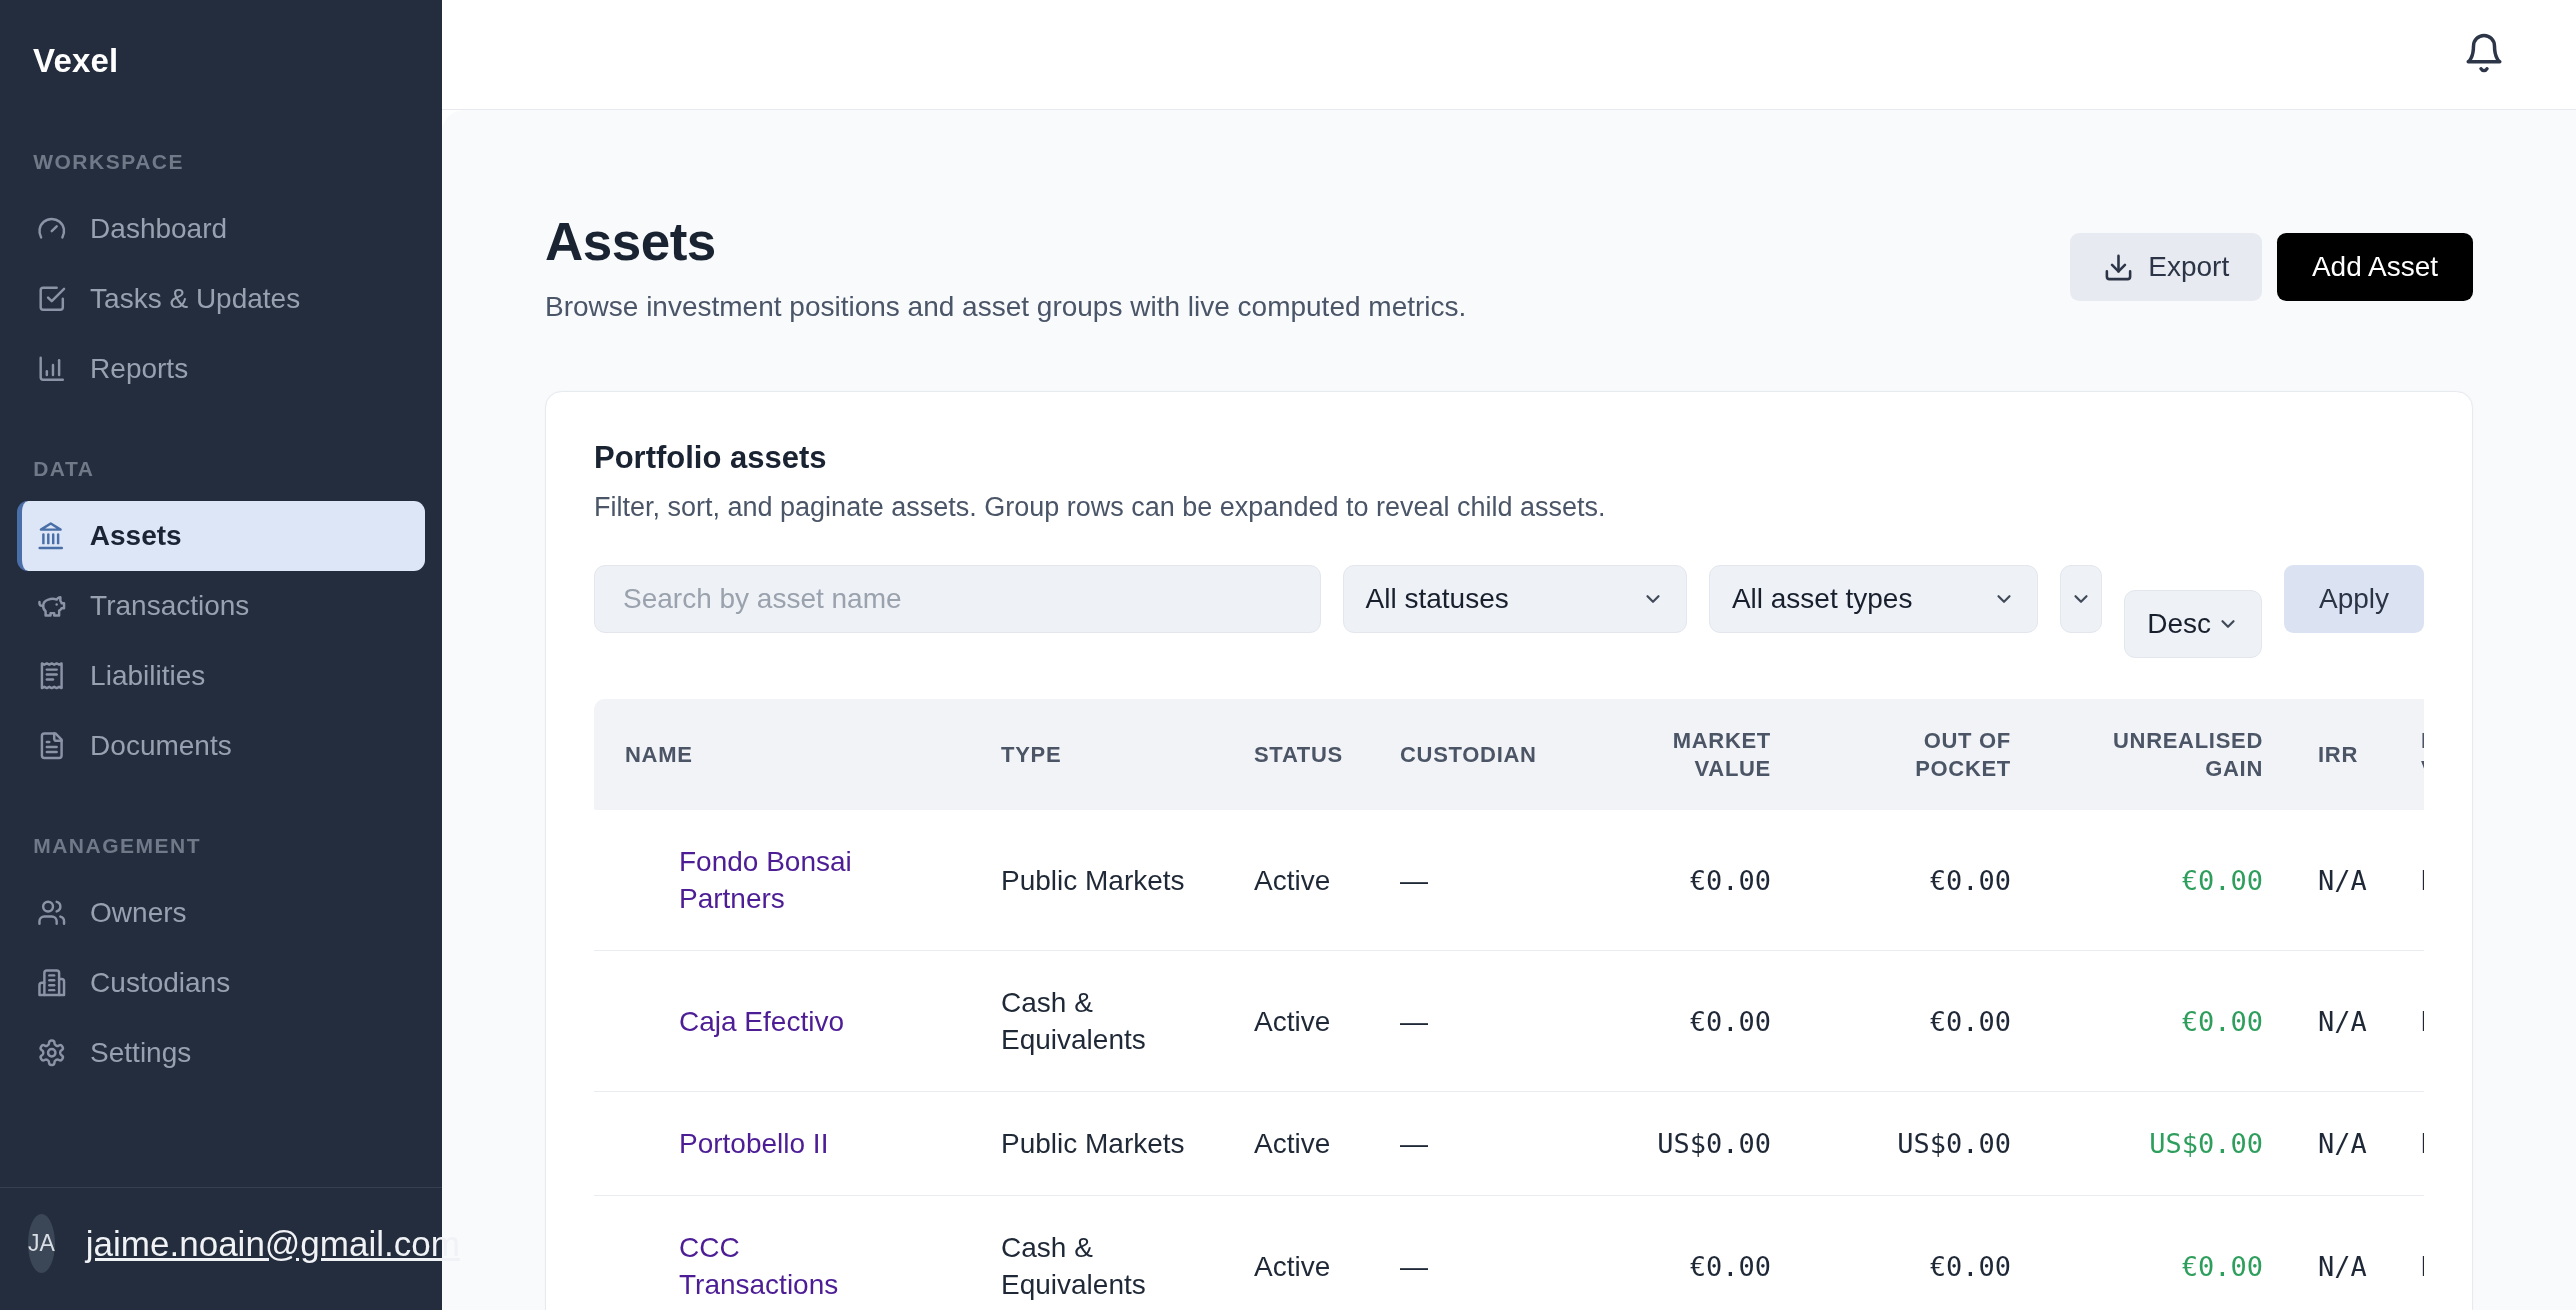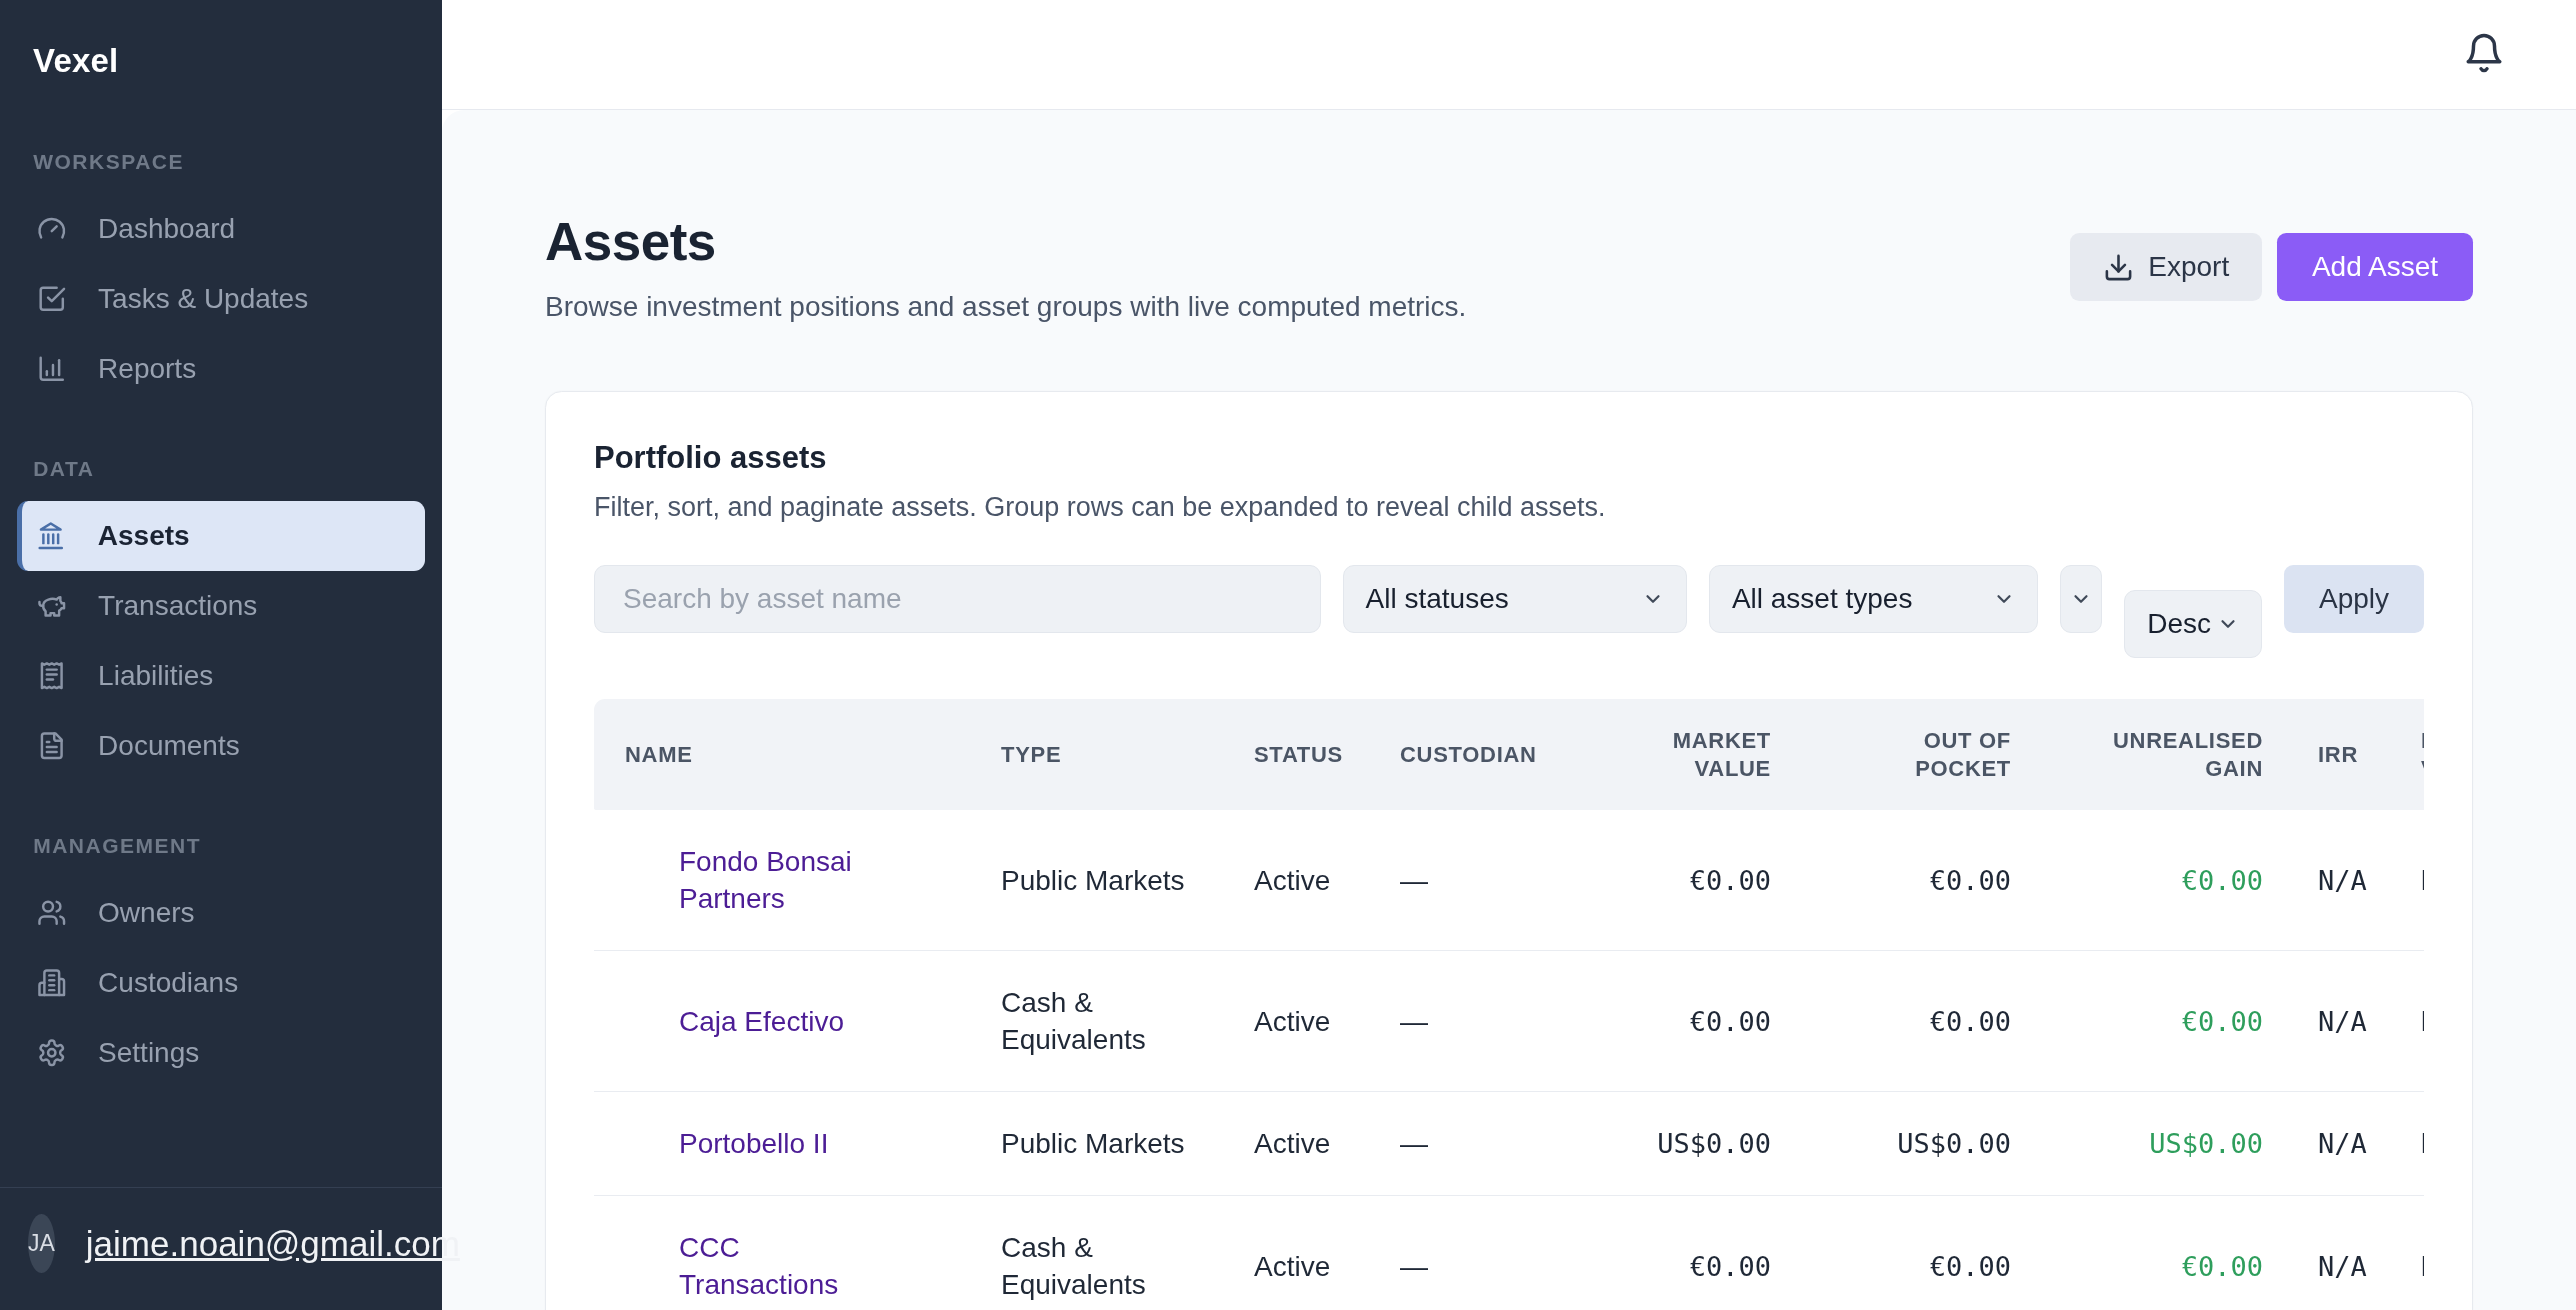--- a/index.html
+++ b/index.html
@@ -14,21 +14,21 @@
     display:flex; flex-direction:column; position:relative;
   }
   .logo { padding:42px 33px 9.2px 33px; font-size:33px; font-weight:700; color:#ffffff; letter-spacing:0.2px; }
   .nav { padding:0 16.6px; flex:1 1 auto; }
   .nav-section-label {
     font-size:21px; letter-spacing:1.5px; color:#6f7988; font-weight:600;
     padding:0 16.6px; margin-top:53px; margin-bottom:20px; text-transform:uppercase;
   }
   .nav-section:first-child .nav-section-label { margin-top:61px; }
   .nav-item {
-    display:flex; align-items:center; gap:32px; height:70px; padding:0 20px;
+    display:flex; align-items:center; gap:24px; height:70px; padding:0 20px;
     border-radius:11px; color:#98a1b0; font-size:28px; font-weight:500; cursor:pointer;
   }
   .nav-item .ic { width:29.5px; height:29.5px; flex:0 0 29.5px; color:#8a94a6; display:flex; }
   .nav-item .ic svg { width:29.5px; height:29.5px; }
   .nav-item.active {
     background:#dde6f6; color:#1b2434; font-weight:600;
     border-left:5.5px solid #4a6fa8; padding-left:14.7px;
   }
   .nav-item.active .ic { color:#4a6fa8; }
   .side-foot { border-top:0.9px solid #343f52; padding:26px 28px 37px 28px; display:flex; align-items:center; gap:31px; }
@@ -50,21 +50,21 @@
     padding:0 103px; overflow:hidden;
   }
   .page-head { margin-top:101px; display:flex; justify-content:space-between; align-items:center; }
   .page-title { font-size:53px; font-weight:800; color:#1a2332; letter-spacing:-0.5px; }
   .page-sub { margin-top:18.4px; font-size:28px; color:#4a5568; }
   .head-actions { display:flex; gap:14.7px;margin-left:8px; }
   .btn { height:68px; border-radius:9.2px; display:flex; align-items:center; font-size:28px; cursor:pointer; white-space:nowrap; }
   .btn-export { background:#e7eaf0; color:#2b3547; padding:0 33px; gap:14.7px; font-weight:500; }
   .btn-export .ic { width:31px; height:31px; display:flex; color:#2b3547; }
   .btn-export .ic svg { width:31px; height:31px; }
-  .btn-primary { background:#8b5cf6; color:#ffffff; padding:0 35px; font-weight:500; }
+  .btn-primary { background:#000000; color:#ffffff; padding:0 35px; font-weight:500; }
   
   .card {
     margin-top:68px; background:#fff; border:0.9px solid #e7eaef; border-radius:16.6px;
     box-shadow:0 0.9px 1.8px rgba(16,24,40,.04); padding:48px 48px 55px 48px;
   }
   .card-title { font-size:31px; font-weight:700; color:#1a2332; }
   .card-desc { margin-top:16.6px; font-size:27px; color:#4a5568; }
   .filters { display:flex; gap:22px; margin-top:42px; }
   .search {
     width:728px; height:68px; background:#eef1f5; border:0.9px solid #e3e7ed; border-radius:11px;

